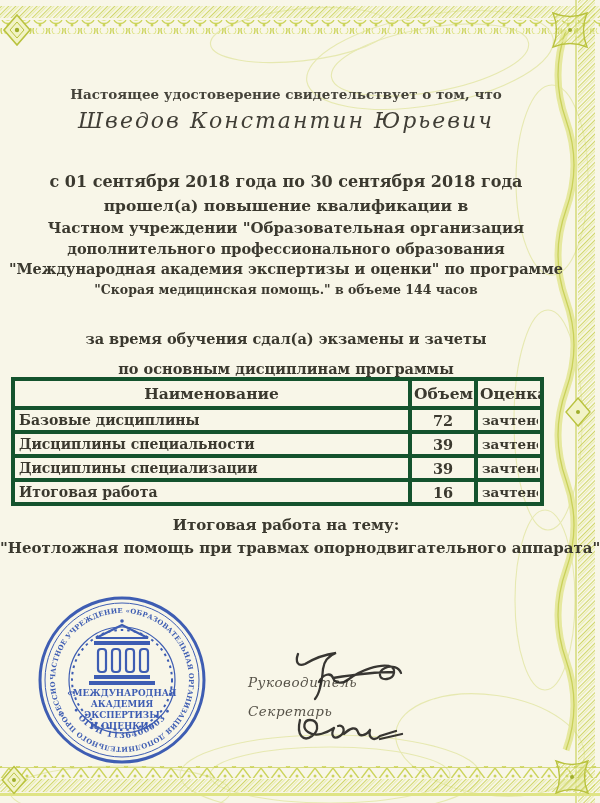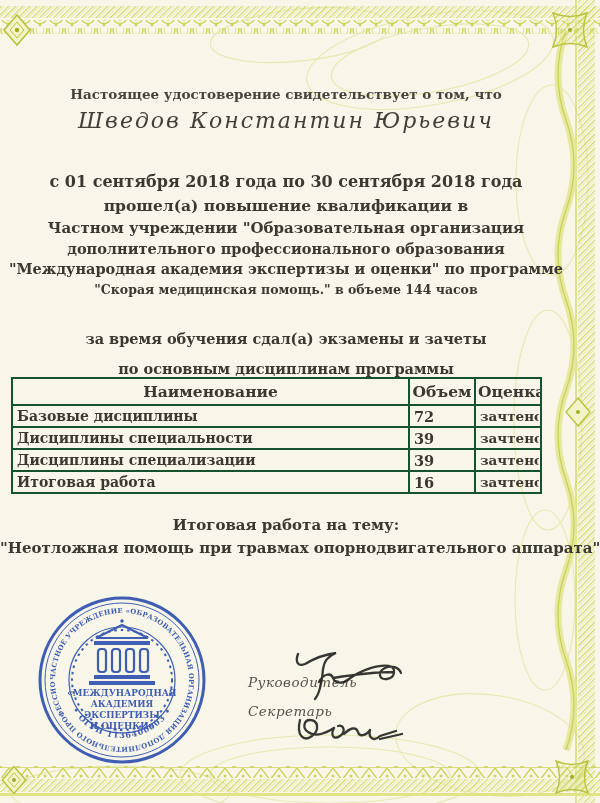--- a/index.html
+++ b/index.html
@@ -24,26 +24,26 @@
   .exams1     {top:330px; font-size:14.5px;font-weight:600;}
   .exams2     {top:360px; font-size:14.5px;font-weight:600;}
   .fw-label   {top:516px; font-size:15px;  font-weight:700;}
   .fw-title   {top:539px; font-size:15px;  font-weight:700;}
 
   table.disc{
     position:absolute;left:11px;top:377px;width:529px;
     border-collapse:collapse;table-layout:fixed;
   }
   table.disc th,table.disc td{
-    border:2px solid #14532d;overflow:hidden;white-space:nowrap;
+    border:4px solid #14532d;overflow:hidden;white-space:nowrap;
   }
   table.disc th{height:25px;font-size:15.5px;font-weight:700;text-align:center;padding:0 2px;}
   table.disc td{height:20px;font-size:14px;font-weight:600;padding:0 4px;border-radius:9px;}
   table.disc td.c-name{text-align:left;}
-  table.disc td.c-vol{font-size:14.5px;}
+  table.disc td.c-vol{text-align:center;font-size:14.5px;}
   table.disc td.c-grade{text-align:center;font-size:13.5px;}
 
   .sig-label{
     position:absolute;left:248px;font-style:italic;font-size:13.5px;color:#575349;
     letter-spacing:0.5px;white-space:nowrap;
   }
   .sig-label.l1{top:674px;}
   .sig-label.l2{top:703px;}
   .stamp-svg{position:absolute;left:36px;top:594px;z-index:2;opacity:0.92;}
   .sign-svg{position:absolute;left:282px;top:636px;z-index:3;}

